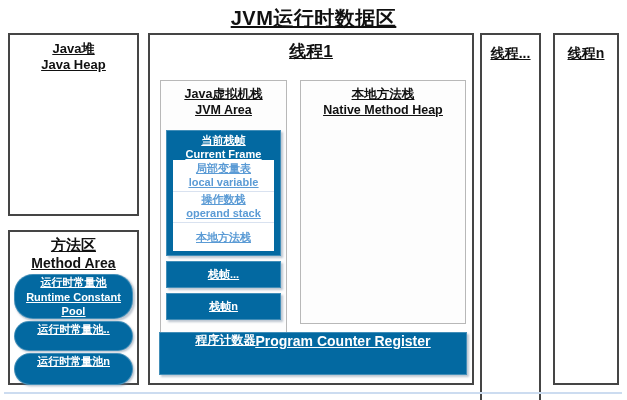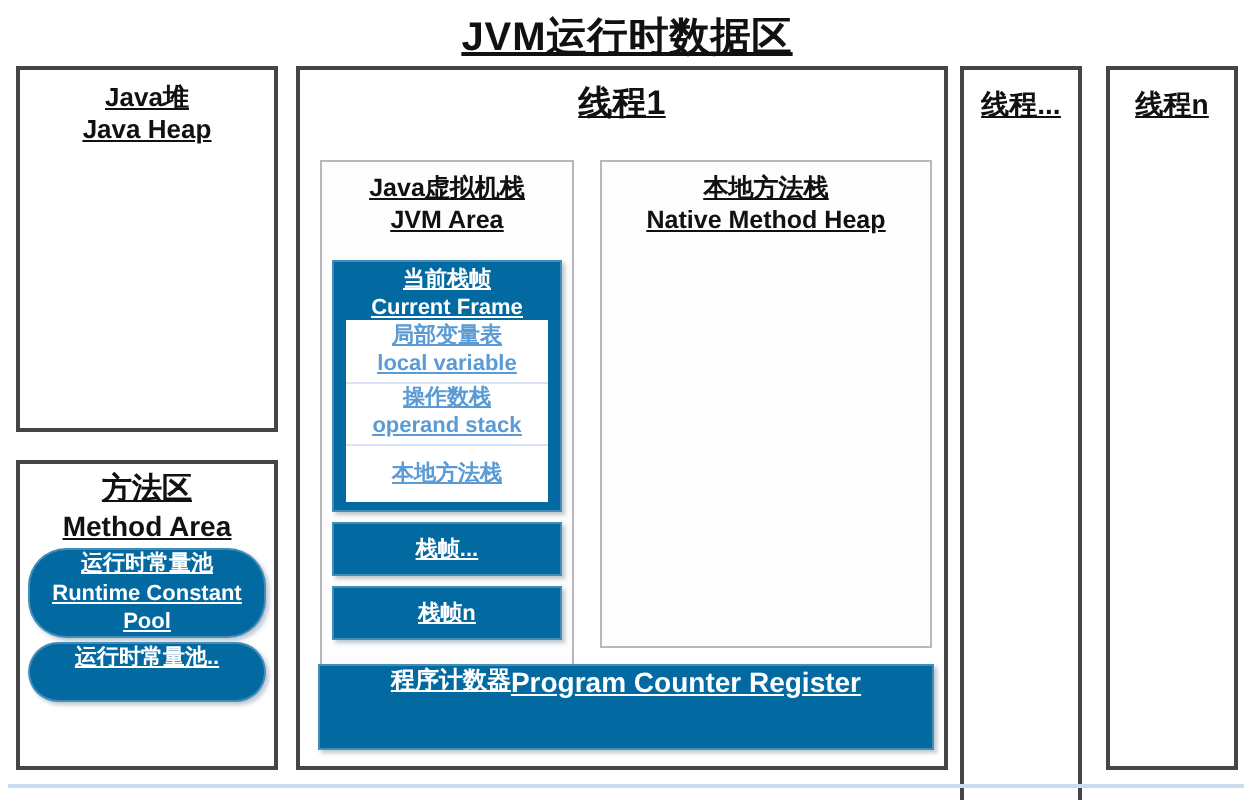--- a/index.html
+++ b/index.html
@@ -81,20 +81,23 @@
   <div class="outer-box method-area outer-head">
     <span class="zh">方法区</span>
     <span class="en">Method Area</span>
     <div class="blue pool pool-1">
       <span>运行时常量池</span>
       <span>Runtime Constant Pool</span>
     </div>
     <div class="blue pool pool-2">
       <span>运行时常量池..</span>
     </div>
+    <div class="blue pool pool-3">
+      <span>运行时常量池n</span>
+    </div>
   </div>
 
   <div class="outer-box thread1">
     <div class="outer-head thread1-head">线程1</div>
 
     <div class="inner-box jvm-stack">
       <div class="stack-head">Java虚拟机栈</div>
       <div class="stack-head">JVM Area</div>
 
       <div class="blue current-frame">

